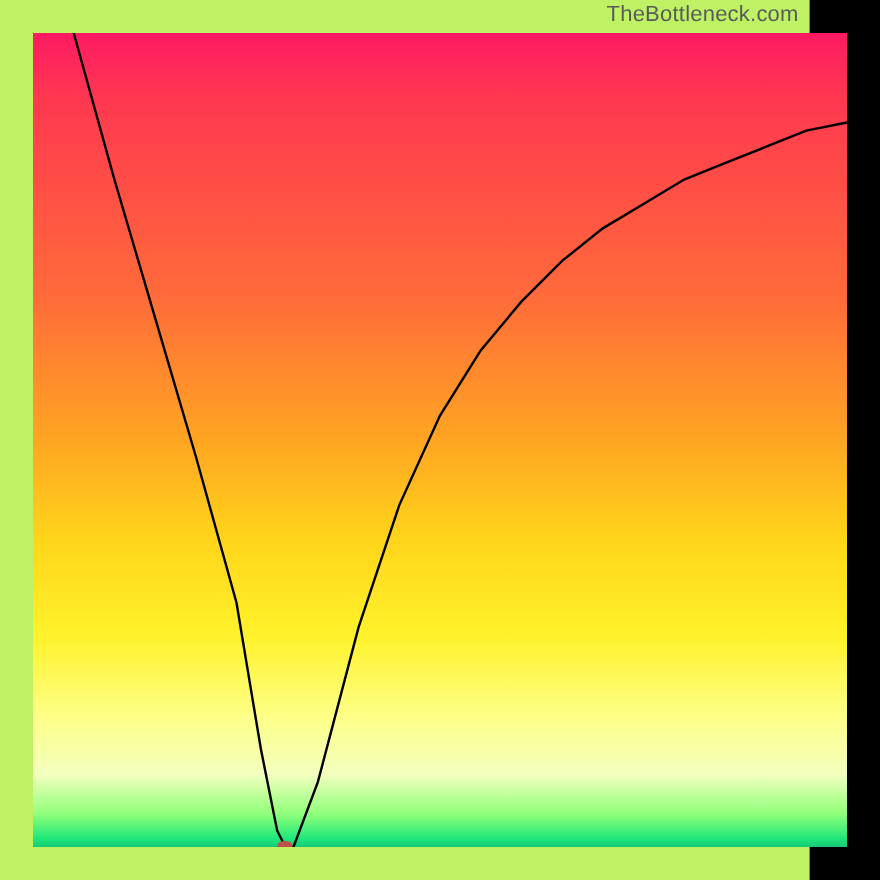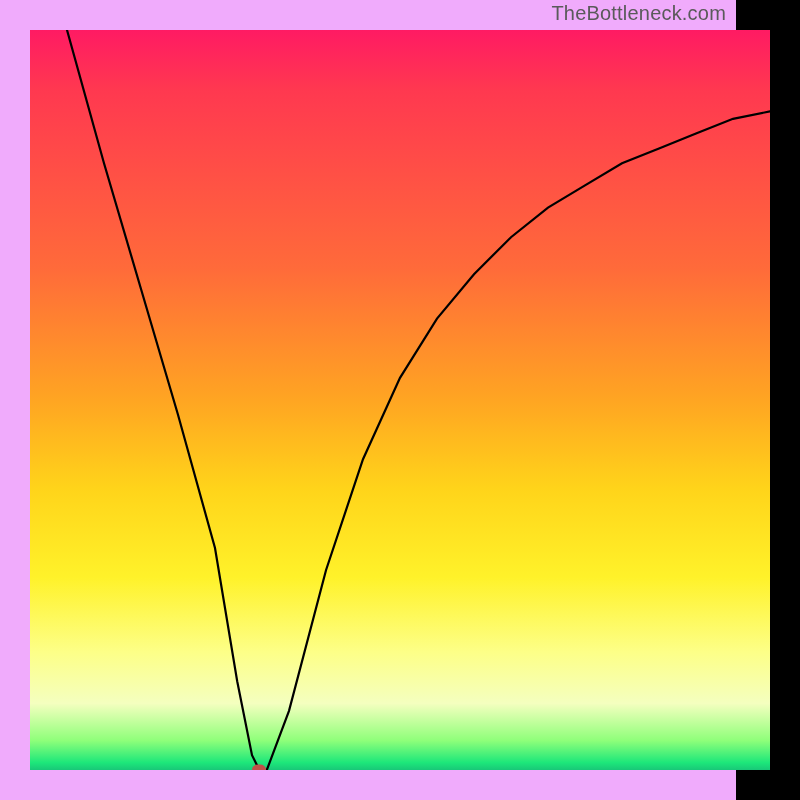--- a/index.html
+++ b/index.html
@@ -8,21 +8,21 @@
     width: 800px;
     height: 800px;
     background: #000;
     overflow: hidden;
     font-family: Arial, Helvetica, sans-serif;
   }
   .frame {
     position: relative;
     width: 736px;
     height: 800px;
-    background: #f0abfc;
+    background: #bef264;
   }
   .watermark {
     position: absolute;
     top: 2px;
     right: 10px;
     color: #5a5a5a;
     font-size: 20px;
     font-weight: 400;
     letter-spacing: 0.2px;
     z-index: 10;

